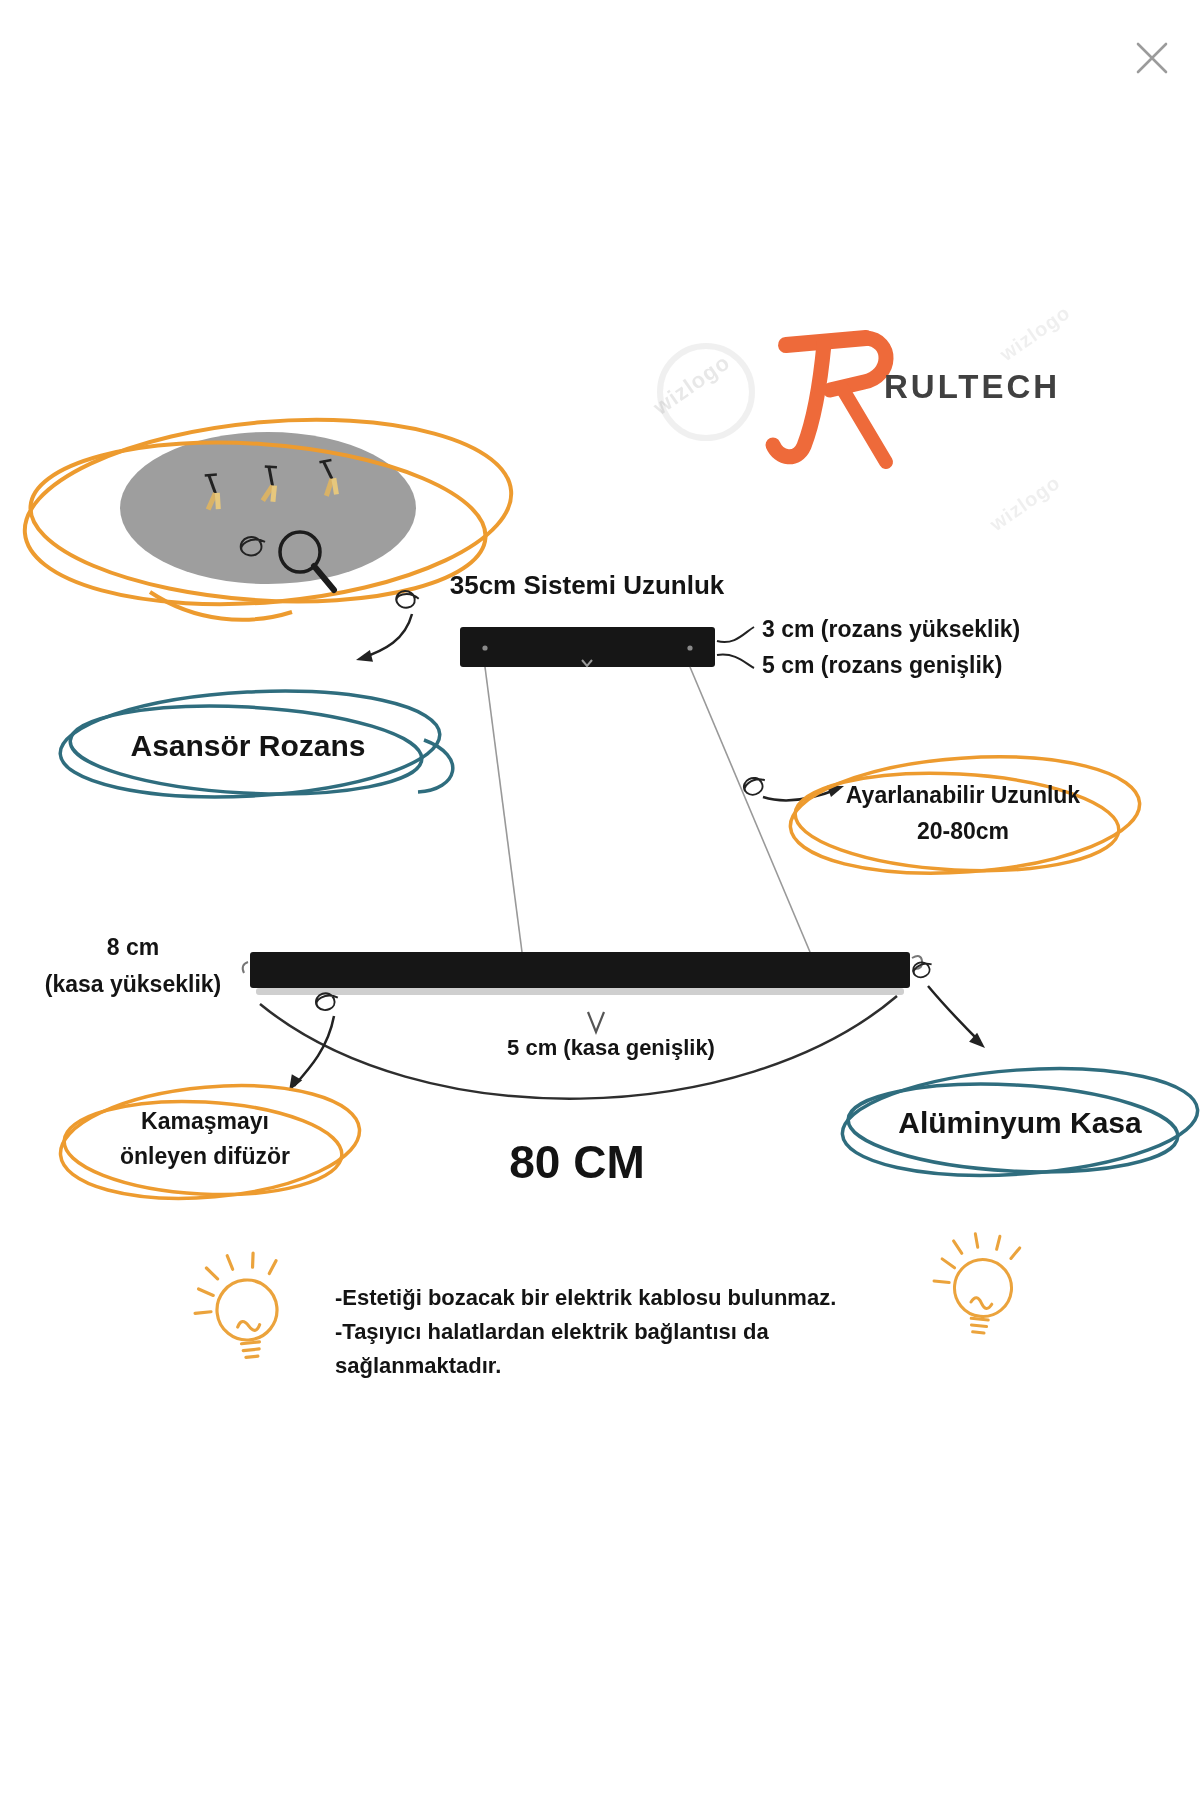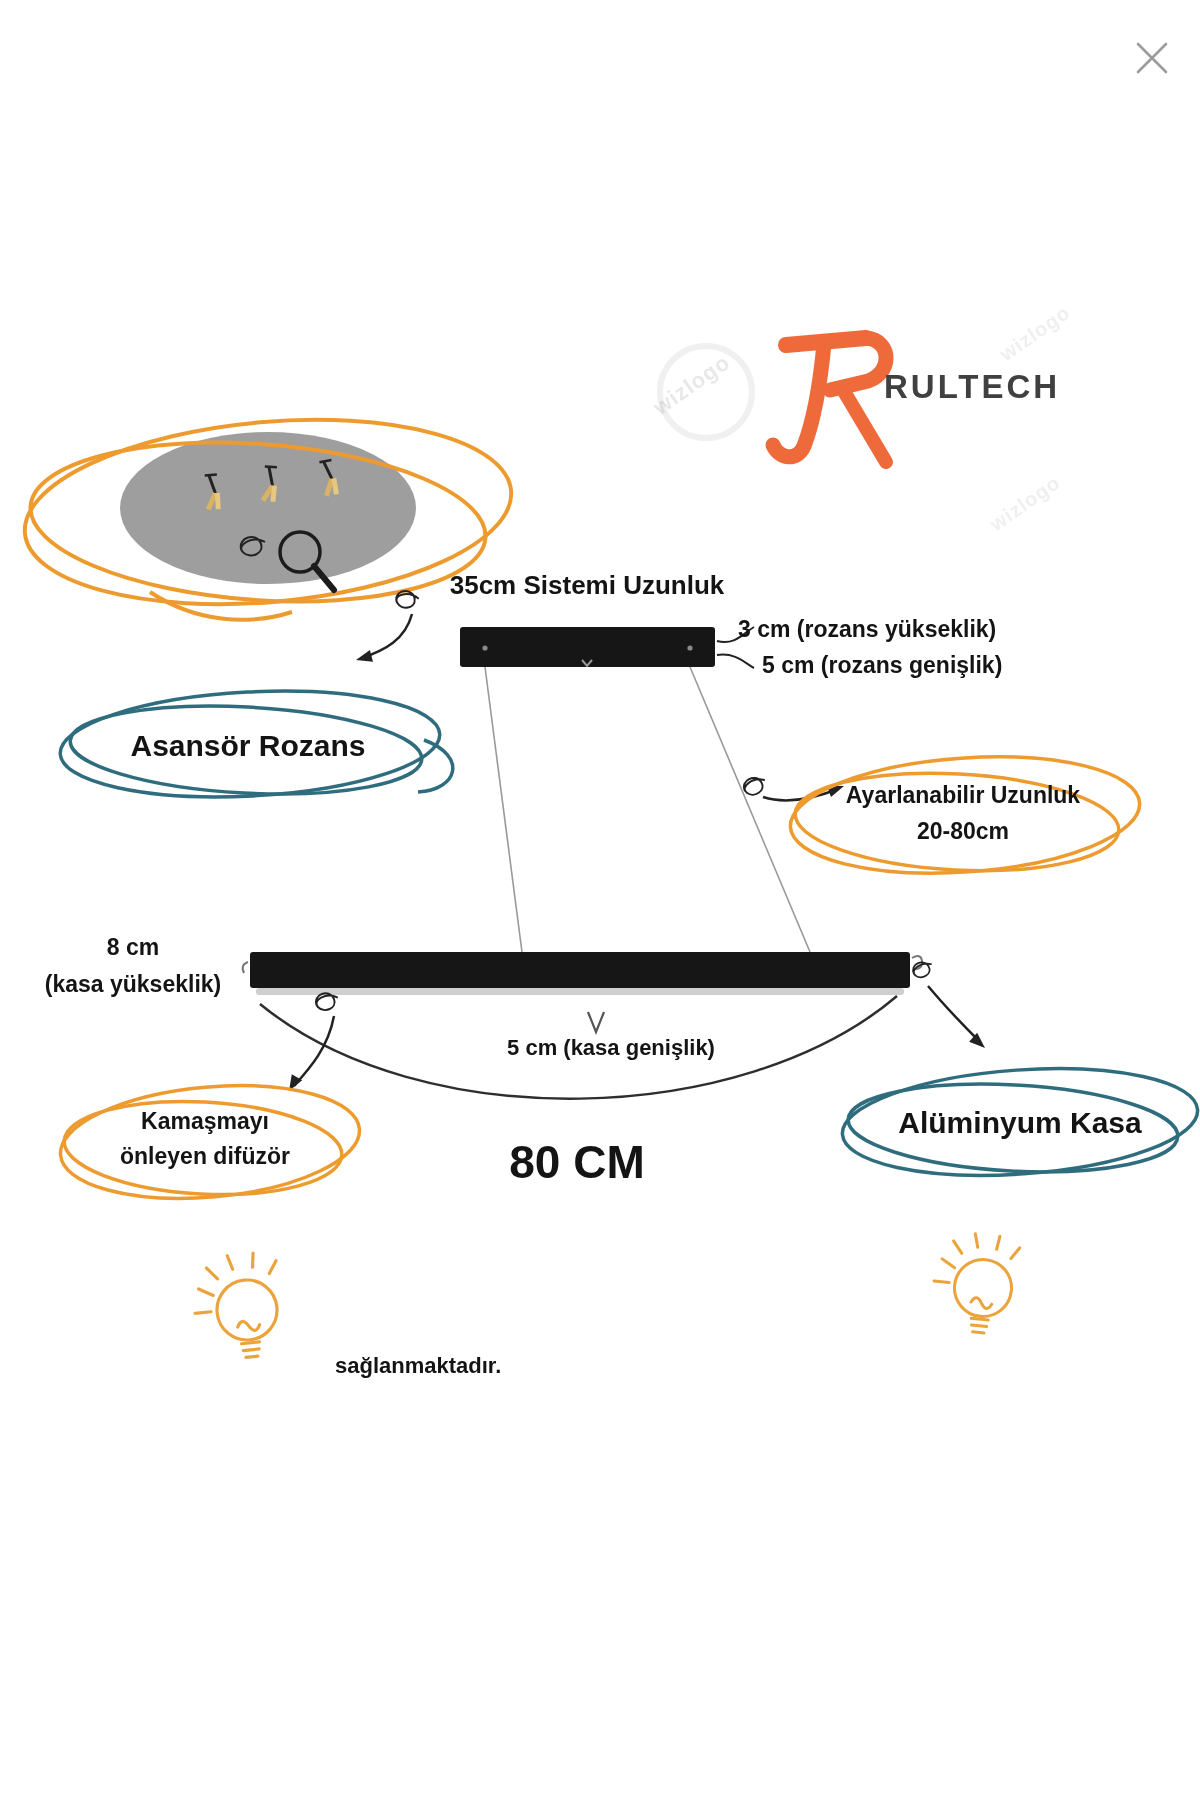--- a/index.html
+++ b/index.html
@@ -155,36 +155,38 @@
     <use href="#bulb" transform="translate(983,1288) rotate(6) scale(0.95)" stroke="#EBA33C" stroke-width="3.2"></use>
   </svg>
 
   <div class="wm" style="left:648px;top:372px;font-size:22px;opacity:.22;transform:rotate(-35deg);">wizlogo</div>
   <div class="wm" style="left:995px;top:322px;font-size:20px;opacity:.15;transform:rotate(-35deg);">wizlogo</div>
   <div class="wm" style="left:985px;top:492px;font-size:20px;opacity:.15;transform:rotate(-35deg);">wizlogo</div>
 
   <div class="brand" style="left:884px;top:368px;font-size:33px;letter-spacing:3px;">RULTECH</div>
 
   <div class="lbl c" style="left:587px;top:571px;font-size:26px;">35cm Sistemi Uzunluk</div>
-  <div class="lbl" style="left:738px;top:616px;font-size:23px;text-align:right;">3 cm (rozans yükseklik)</div>
+  <div class="lbl" style="left:762px;top:616px;font-size:23px;text-align:right;">3 cm (rozans yükseklik)</div>
   <div class="lbl" style="left:762px;top:652px;font-size:23px;">5 cm (rozans genişlik)</div>
 
   <div class="lbl c" style="left:248px;top:729px;font-size:30px;">Asansör Rozans</div>
   <div class="lbl c" style="left:963px;top:782px;font-size:23px;text-align:right;">Ayarlanabilir Uzunluk</div>
   <div class="lbl c" style="left:963px;top:818px;font-size:23px;">20-80cm</div>
 
   <div class="lbl c" style="left:133px;top:934px;font-size:23px;">8 cm</div>
   <div class="lbl c" style="left:133px;top:971px;font-size:23px;">(kasa yükseklik)</div>
   <div class="lbl c" style="left:611px;top:1035px;font-size:22px;">5 cm (kasa genişlik)</div>
   <div class="lbl c" style="left:577px;top:1136px;font-size:46px;">80 CM</div>
 
   <div class="lbl c" style="left:205px;top:1108px;font-size:23px;">Kamaşmayı</div>
   <div class="lbl c" style="left:205px;top:1143px;font-size:23px;">önleyen difüzör</div>
   <div class="lbl c" style="left:1020px;top:1106px;font-size:30px;">Alüminyum Kasa</div>
 
+  <div class="lbl" style="left:335px;top:1285px;font-size:22px;">-Estetiği bozacak bir elektrik kablosu bulunmaz.</div>
+  <div class="lbl" style="left:335px;top:1319px;font-size:22px;">-Taşıyıcı halatlardan elektrik bağlantısı da</div>
   <div class="lbl" style="left:335px;top:1353px;font-size:22px;">sağlanmaktadır.</div>
 
   <div class="close-btn">
     <svg width="44" height="44" viewBox="0 0 44 44">
       <path d="M 8 8 L 36 36 M 36 8 L 8 36" stroke="#9B9B9B" stroke-width="2.6" stroke-linecap="round"></path>
     </svg>
   </div>
 
 </div>
 

